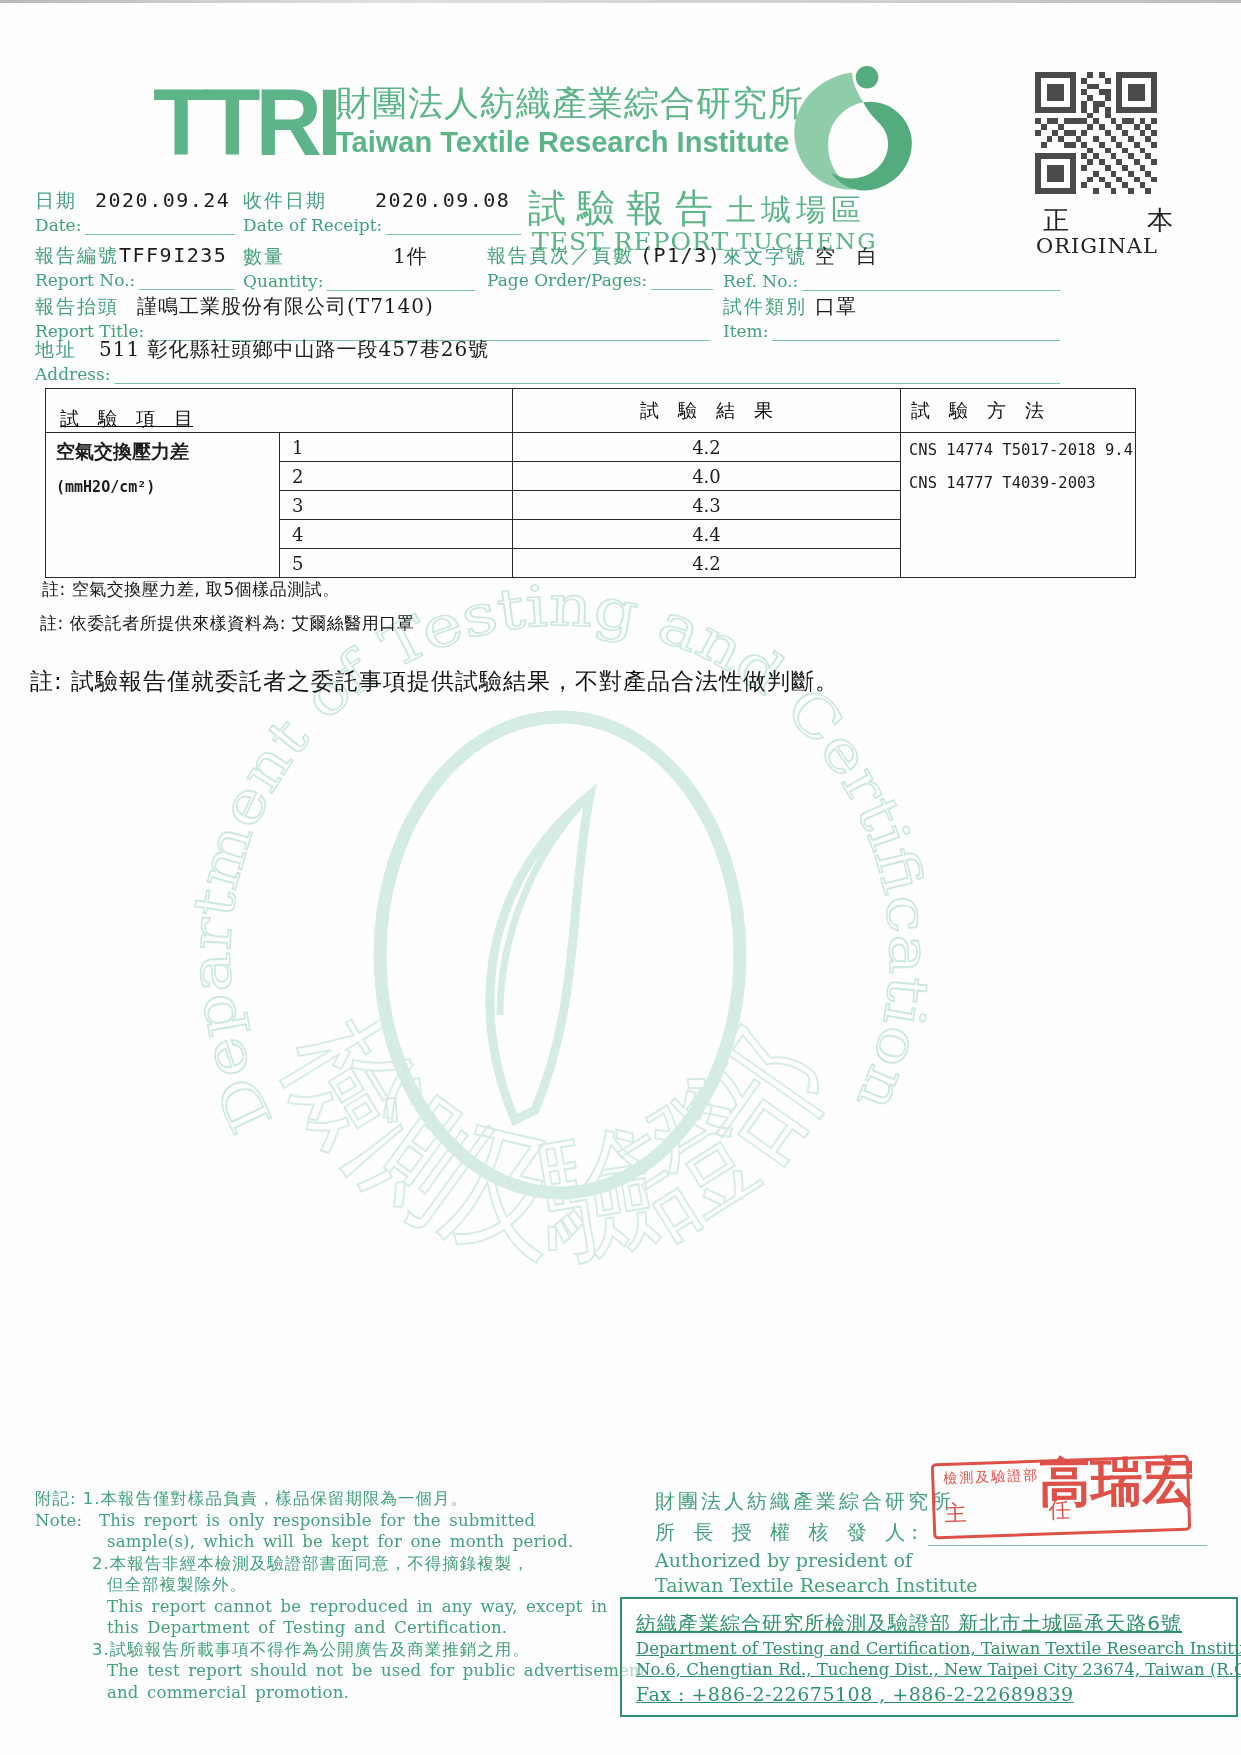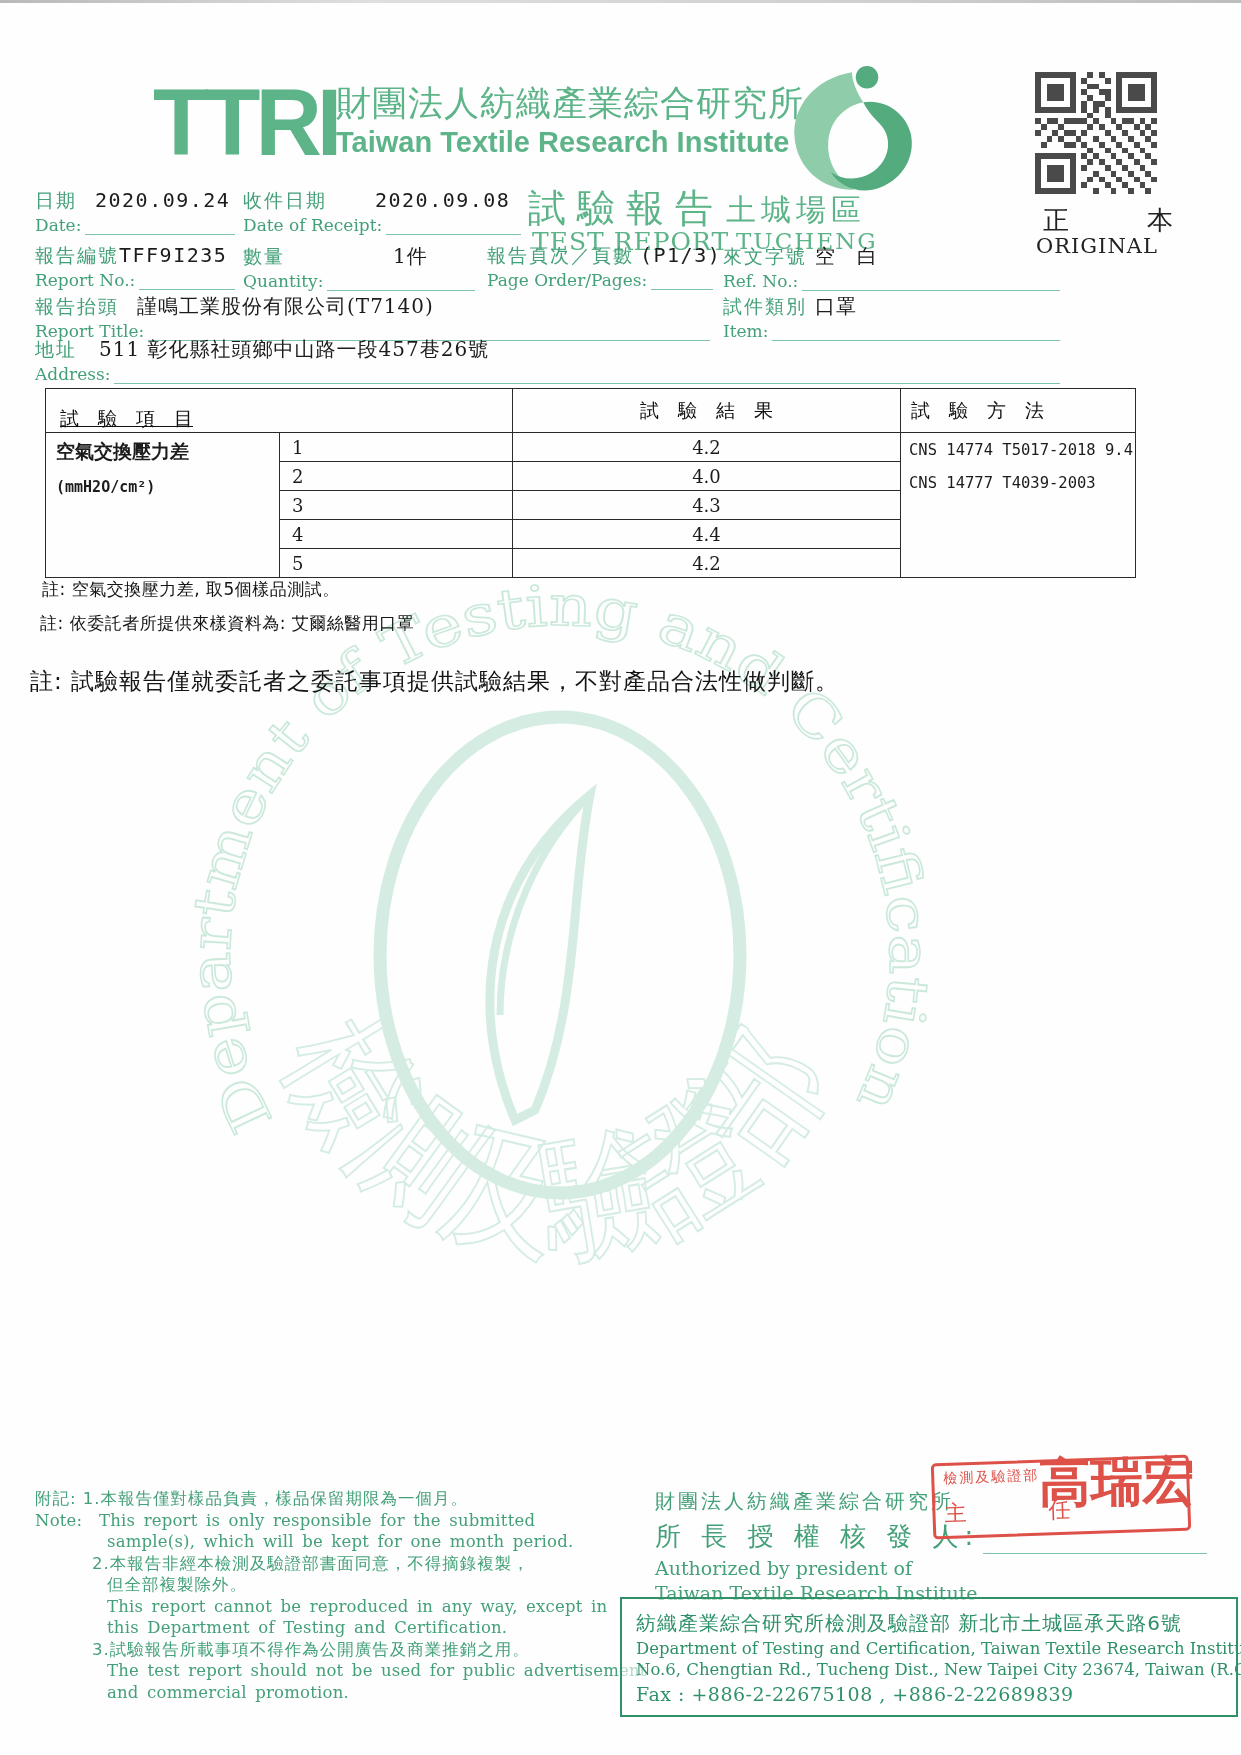--- a/index.html
+++ b/index.html
@@ -77,35 +77,35 @@
   .fl{width:520px;color:var(--green);}
   .fl .ln{font-size:16.5px;line-height:21.5px;letter-spacing:1px;white-space:nowrap;}
   .fl .ln.en{font-family:"DejaVu Serif",serif;letter-spacing:0.2px;word-spacing:3px;}
   .fl .ind1{padding-left:57px;}
   .fl .ind2{padding-left:72px;}
 
   
   .auth{color:var(--green);}
   .auth .a1{font-size:20px;letter-spacing:3px;white-space:nowrap;}
   .auth .a2{display:flex;align-items:flex-end;width:552px;margin-top:4px;}
-  .auth .a2 span{font-size:26px;letter-spacing:6px;white-space:nowrap;}
+  .auth .a2 span{font-size:20px;letter-spacing:6px;white-space:nowrap;}
   .auth .a2 .u{border-bottom:1.4px solid var(--green-line);height:20px;}
   .auth .a3,.auth .a4{font-family:"DejaVu Serif",serif;font-size:19px;margin-top:3px;white-space:nowrap;}
 
   
   .stamp{border:3.5px solid var(--red);border-radius:5px;color:var(--red);
     transform:rotate(-2deg);}
   .stamp .dept{position:absolute;left:9px;top:4px;font-size:14px;letter-spacing:2px;white-space:nowrap;}
   .stamp .role{position:absolute;left:9px;top:33px;font-size:22px;letter-spacing:30px;white-space:nowrap;}
   .stamp .name{position:absolute;right:-8px;top:-12px;font-size:52px;font-weight:bold;
     white-space:nowrap;transform:rotate(1.5deg);font-family:"DejaVu Sans",sans-serif;}
 
   
   .contact{border:2.5px solid var(--green-dark);color:var(--green-dark);
-    padding:11px 30px 10px 14px;background:rgba(255,255,255,0.6);}
+    padding:11px 30px 10px 14px;background:rgba(255,255,255,0.6);text-decoration:underline;}
   .contact .c-zh{font-size:20px;letter-spacing:1px;white-space:nowrap;}
   .contact .c-en{font-family:"DejaVu Serif",serif;font-size:16.5px;margin-top:2px;white-space:nowrap;}
   .contact .c-tel{font-family:"DejaVu Serif",serif;font-size:19px;margin-top:4px;white-space:nowrap;letter-spacing:0.5px;}
 </style>
 </head>
 <body>
 
 <div class="page">
   <div class="scan-edge"></div>
 

